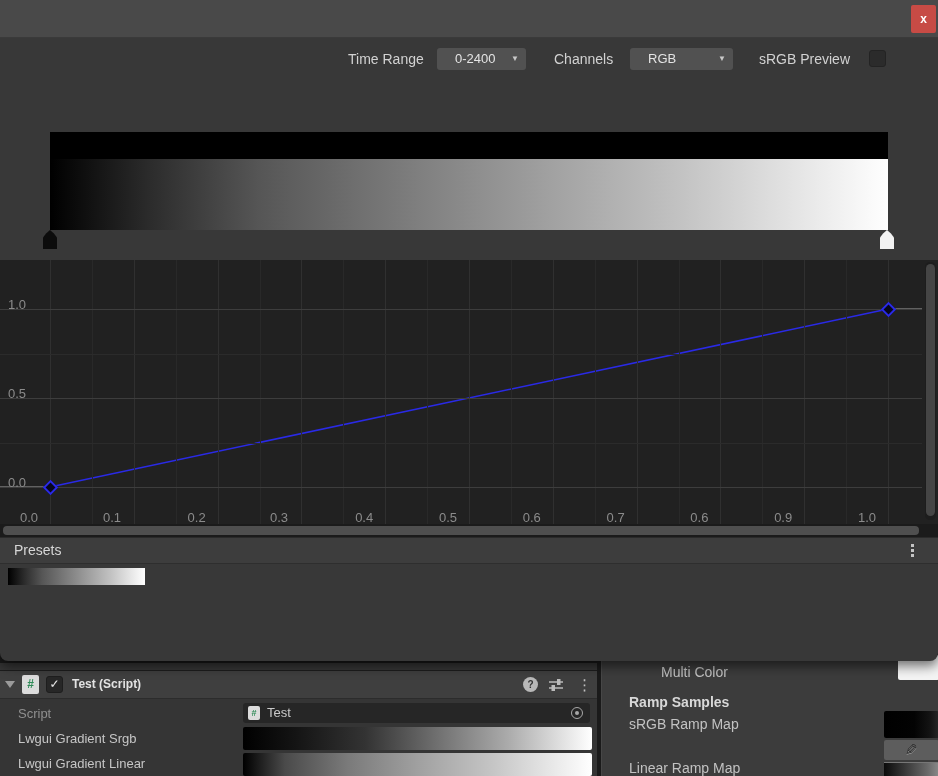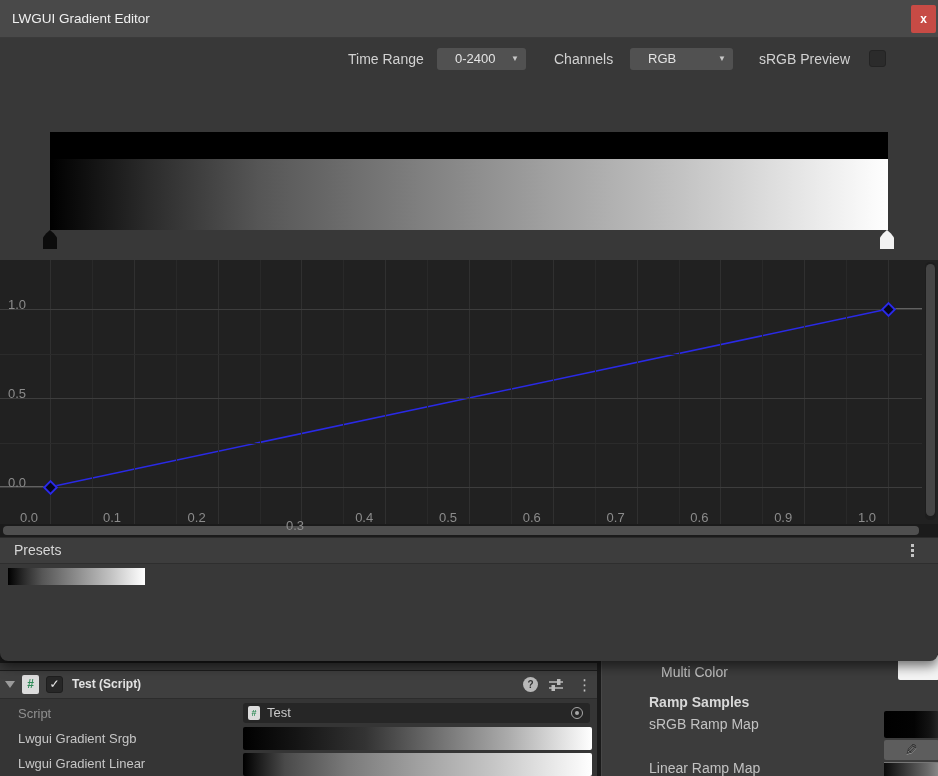--- a/index.html
+++ b/index.html
@@ -76,39 +76,38 @@
   #script-field{position:absolute;left:243px;top:40px;width:347px;height:20px;background:#262626;border-radius:3px;cursor:pointer;}
   #cs-icon-field{position:absolute;left:5px;top:3px;width:12px;height:14px;font-size:9px;line-height:14px;}
   #script-field-text{position:absolute;left:24px;top:0;line-height:20px;font-size:13px;color:#c9c9c9;}
   #picker-icon{position:absolute;right:7px;top:4px;width:12px;height:12px;border:1px solid #a8a8a8;border-radius:50%;
     box-sizing:border-box;cursor:pointer;}
   #picker-icon i{position:absolute;left:3px;top:3px;width:4px;height:4px;border-radius:50%;background:#a8a8a8;display:block;}
   .grad-field{position:absolute;left:243px;width:349px;height:23px;border-radius:2px;cursor:pointer;}
   
   #right-panel{position:absolute;left:601px;top:655px;width:337px;height:121px;background:#3c3c3c;z-index:1;
     border-left:1px solid #474747;box-sizing:border-box;overflow:hidden;}
-  .mat-label{position:absolute;left:47px;font-size:14px;color:#c2c2c2;height:17px;line-height:17px;}
+  .mat-label{position:absolute;left:27px;font-size:14px;color:#c2c2c2;height:17px;line-height:17px;}
   #multi-color-label{left:59px;}
   #ramp-samples-header{font-weight:bold;color:#d8d8d8;}
   #multi-color-swatch{position:absolute;left:296px;top:0;width:41px;height:25px;background:#f4f4f4;border-radius:2px;cursor:pointer;}
   #srgb-ramp-preview{position:absolute;left:282px;top:56px;width:55px;height:27px;border-radius:2px;cursor:pointer;
     background:linear-gradient(90deg,#000 0%,#030303 55%,#141414 85%,#262626 100%);}
   #ramp-edit-btn{position:absolute;left:282px;top:85px;width:55px;height:20px;background:#5d5d5d;border-radius:2px;
     text-align:center;cursor:pointer;}
   #ramp-edit-btn span{font-size:15px;line-height:20px;color:#1f1f1f;text-shadow:0 1px 0 #9a9a9a;display:inline-block;transform:scaleX(-1);}
   #linear-ramp-preview{position:absolute;left:282px;top:107px;width:55px;height:14px;border-top:1px solid #777;
     background:linear-gradient(90deg,#0a0a0a 0%,#3a3a3a 40%,#6a6a6a 80%,#8a8a8a 100%);cursor:pointer;}
 </style>
 </head>
 <body>
 
 <div id="editor-window">
 
   <div id="title-bar">
-    <span id="title-text">LWGUI Gradient Editor</span>
     <div id="close-btn">
       <span>x</span>
     </div>
   </div>
 
   <span class="ctl-label" style="left:348px">Time Range</span>
   <div class="dropdown" style="left:437px;width:89px">
     <span>0-2400</span>
     <span class="dd-arrow">▼</span>
   </div>
@@ -161,21 +160,21 @@
       <div class="grid-v minor" style="left: 846.1px;"></div>
       <div class="grid-v" style="left: 888px;"></div>
       <div class="grid-h" style="top: 227px;"></div>
       <div class="grid-h minor" style="top: 182.5px;"></div>
       <div class="grid-h" style="top: 138px;"></div>
       <div class="grid-h minor" style="top: 93.5px;"></div>
       <div class="grid-h" style="top: 49px;"></div>
       <div class="tick-x" style="left: 15px;">0.0</div>
       <div class="tick-x" style="left: 98px;">0.1</div>
       <div class="tick-x" style="left: 182.6px;">0.2</div>
-      <div class="tick-x" style="left: 281px; margin-top: 8px;">0.3</div>
+      <div class="tick-x" style="left: 265px;">0.3</div>
       <div class="tick-x" style="left: 350.2px;">0.4</div>
       <div class="tick-x" style="left: 434px;">0.5</div>
       <div class="tick-x" style="left: 517.8px;">0.6</div>
       <div class="tick-x" style="left: 601.6px;">0.7</div>
       <div class="tick-x" style="left: 685.4px;">0.6</div>
       <div class="tick-x" style="left: 769.2px;">0.9</div>
       <div class="tick-x" style="left: 853px;">1.0</div>
       <div class="tick-y" style="top: 216px;">0.0</div>
       <div class="tick-y" style="top: 127px;">0.5</div>
       <div class="tick-y" style="top: 38px;">1.0</div>

